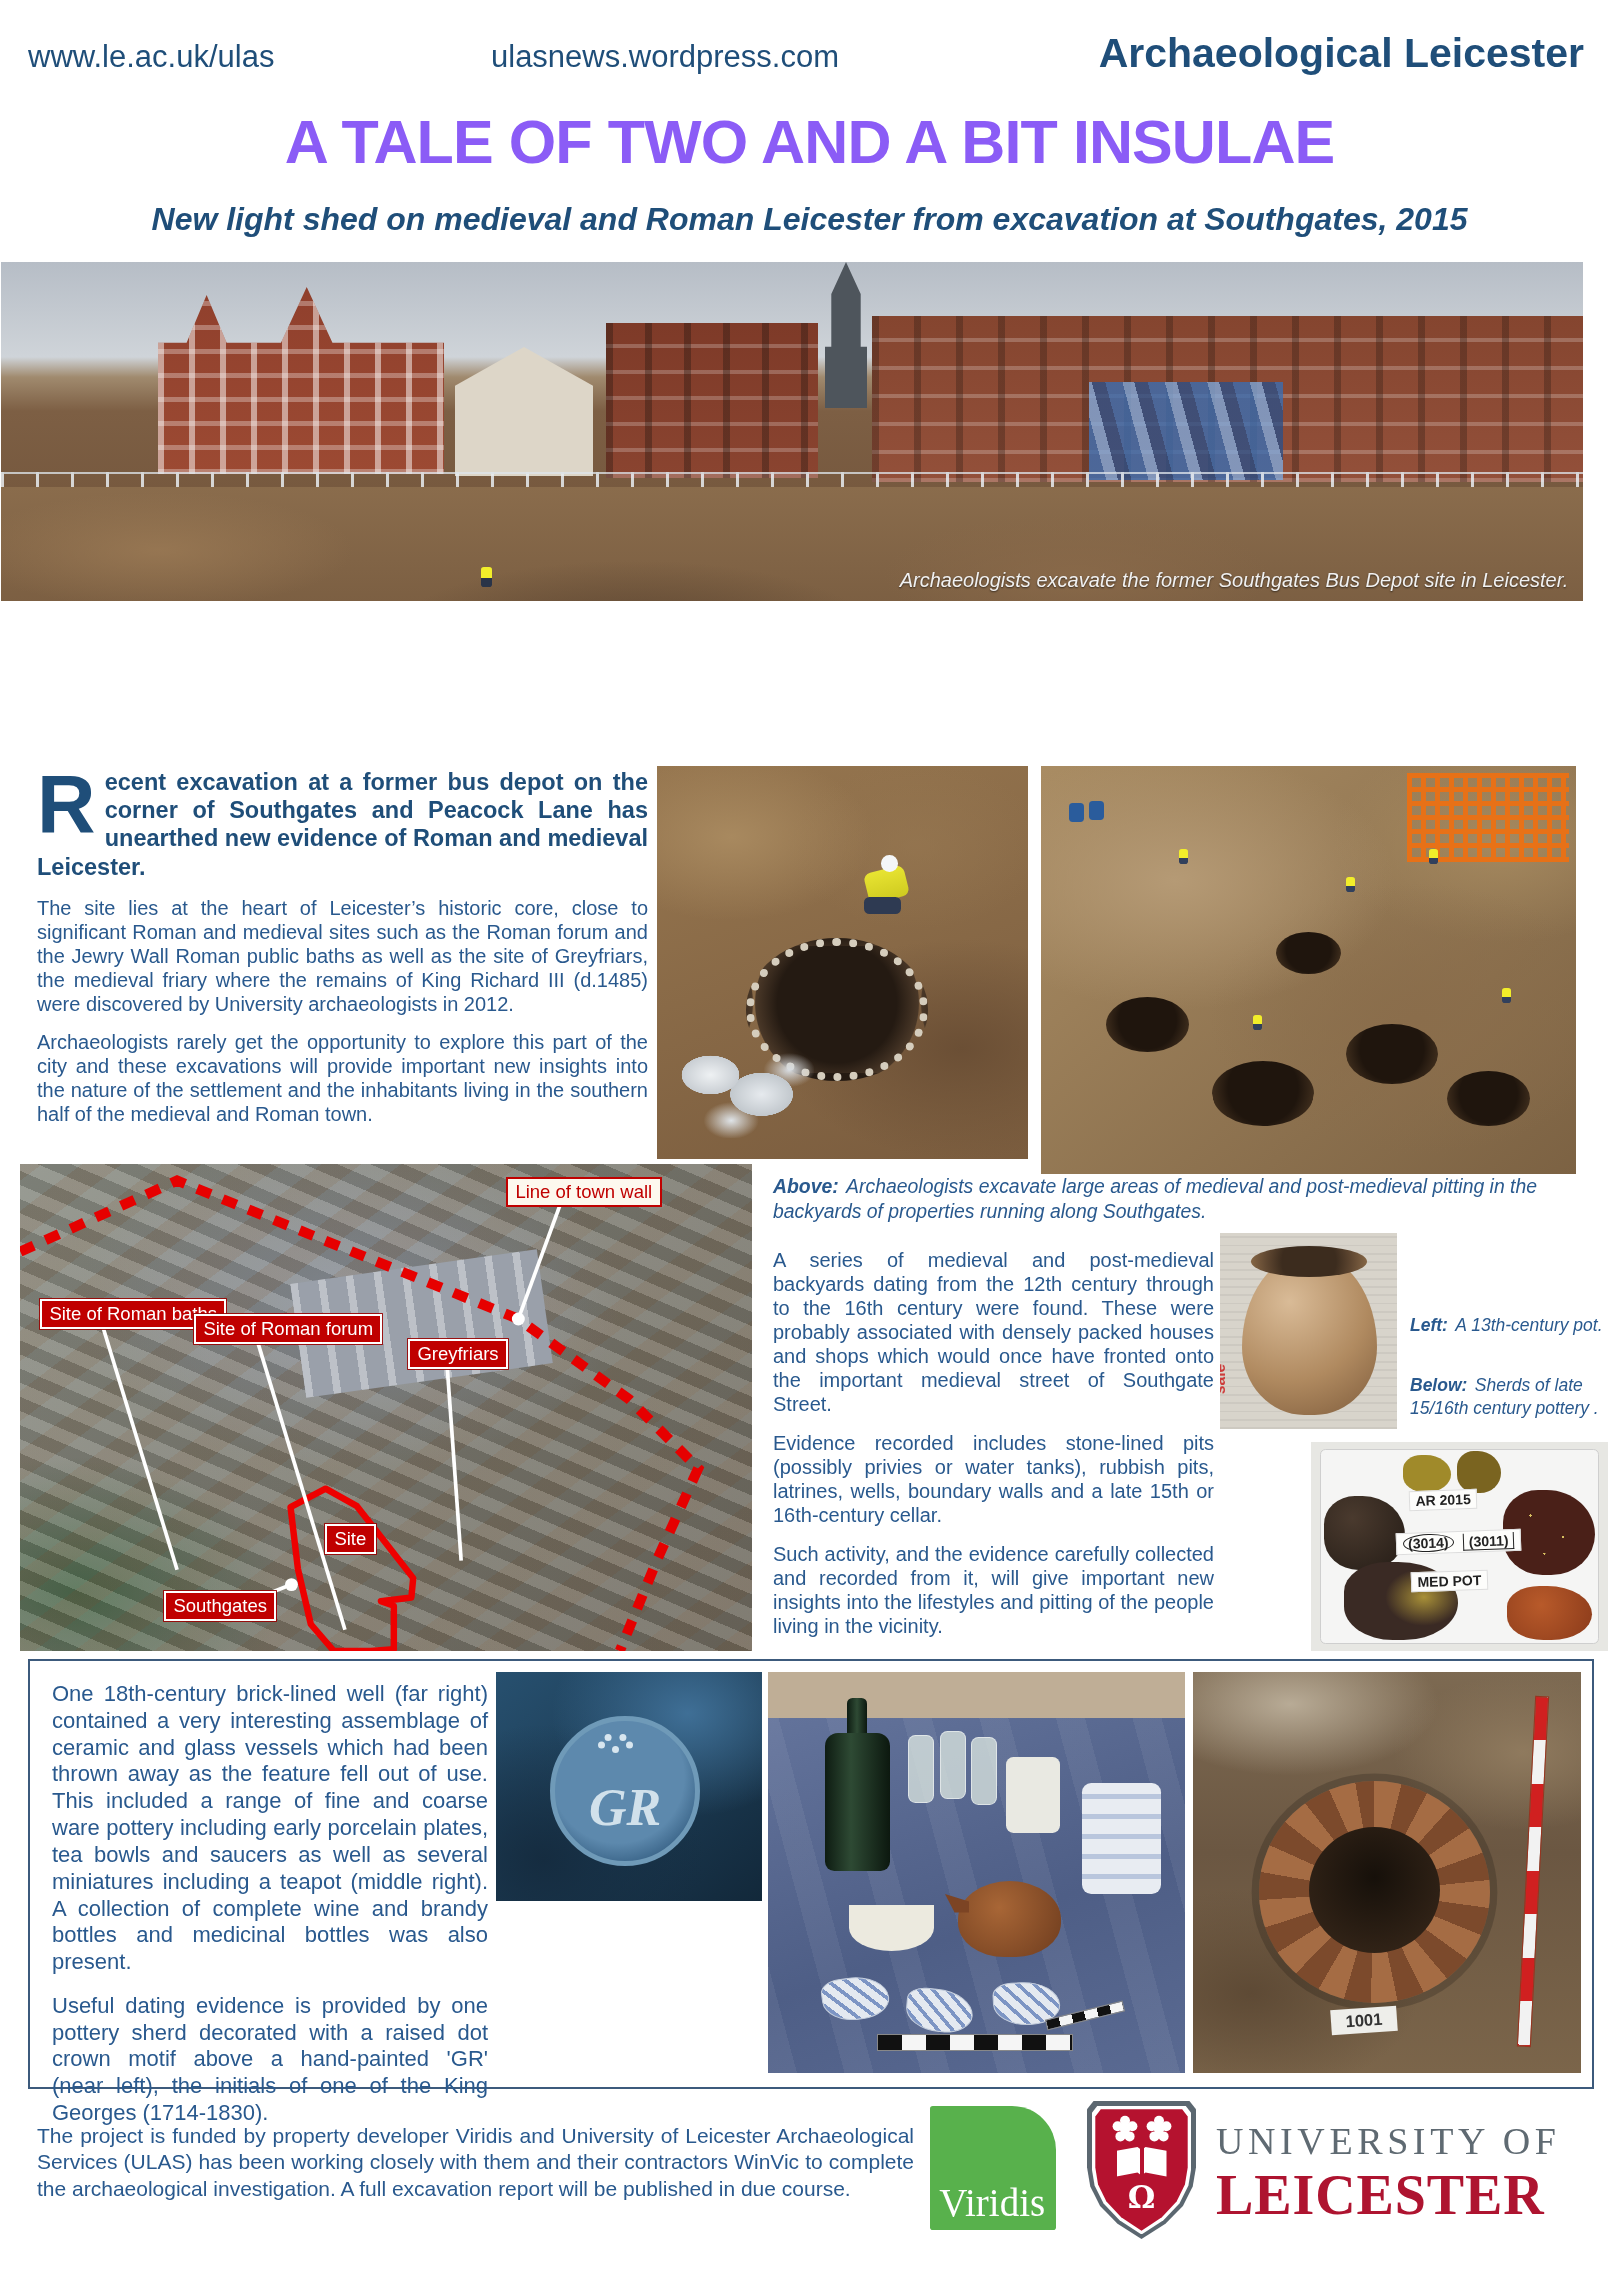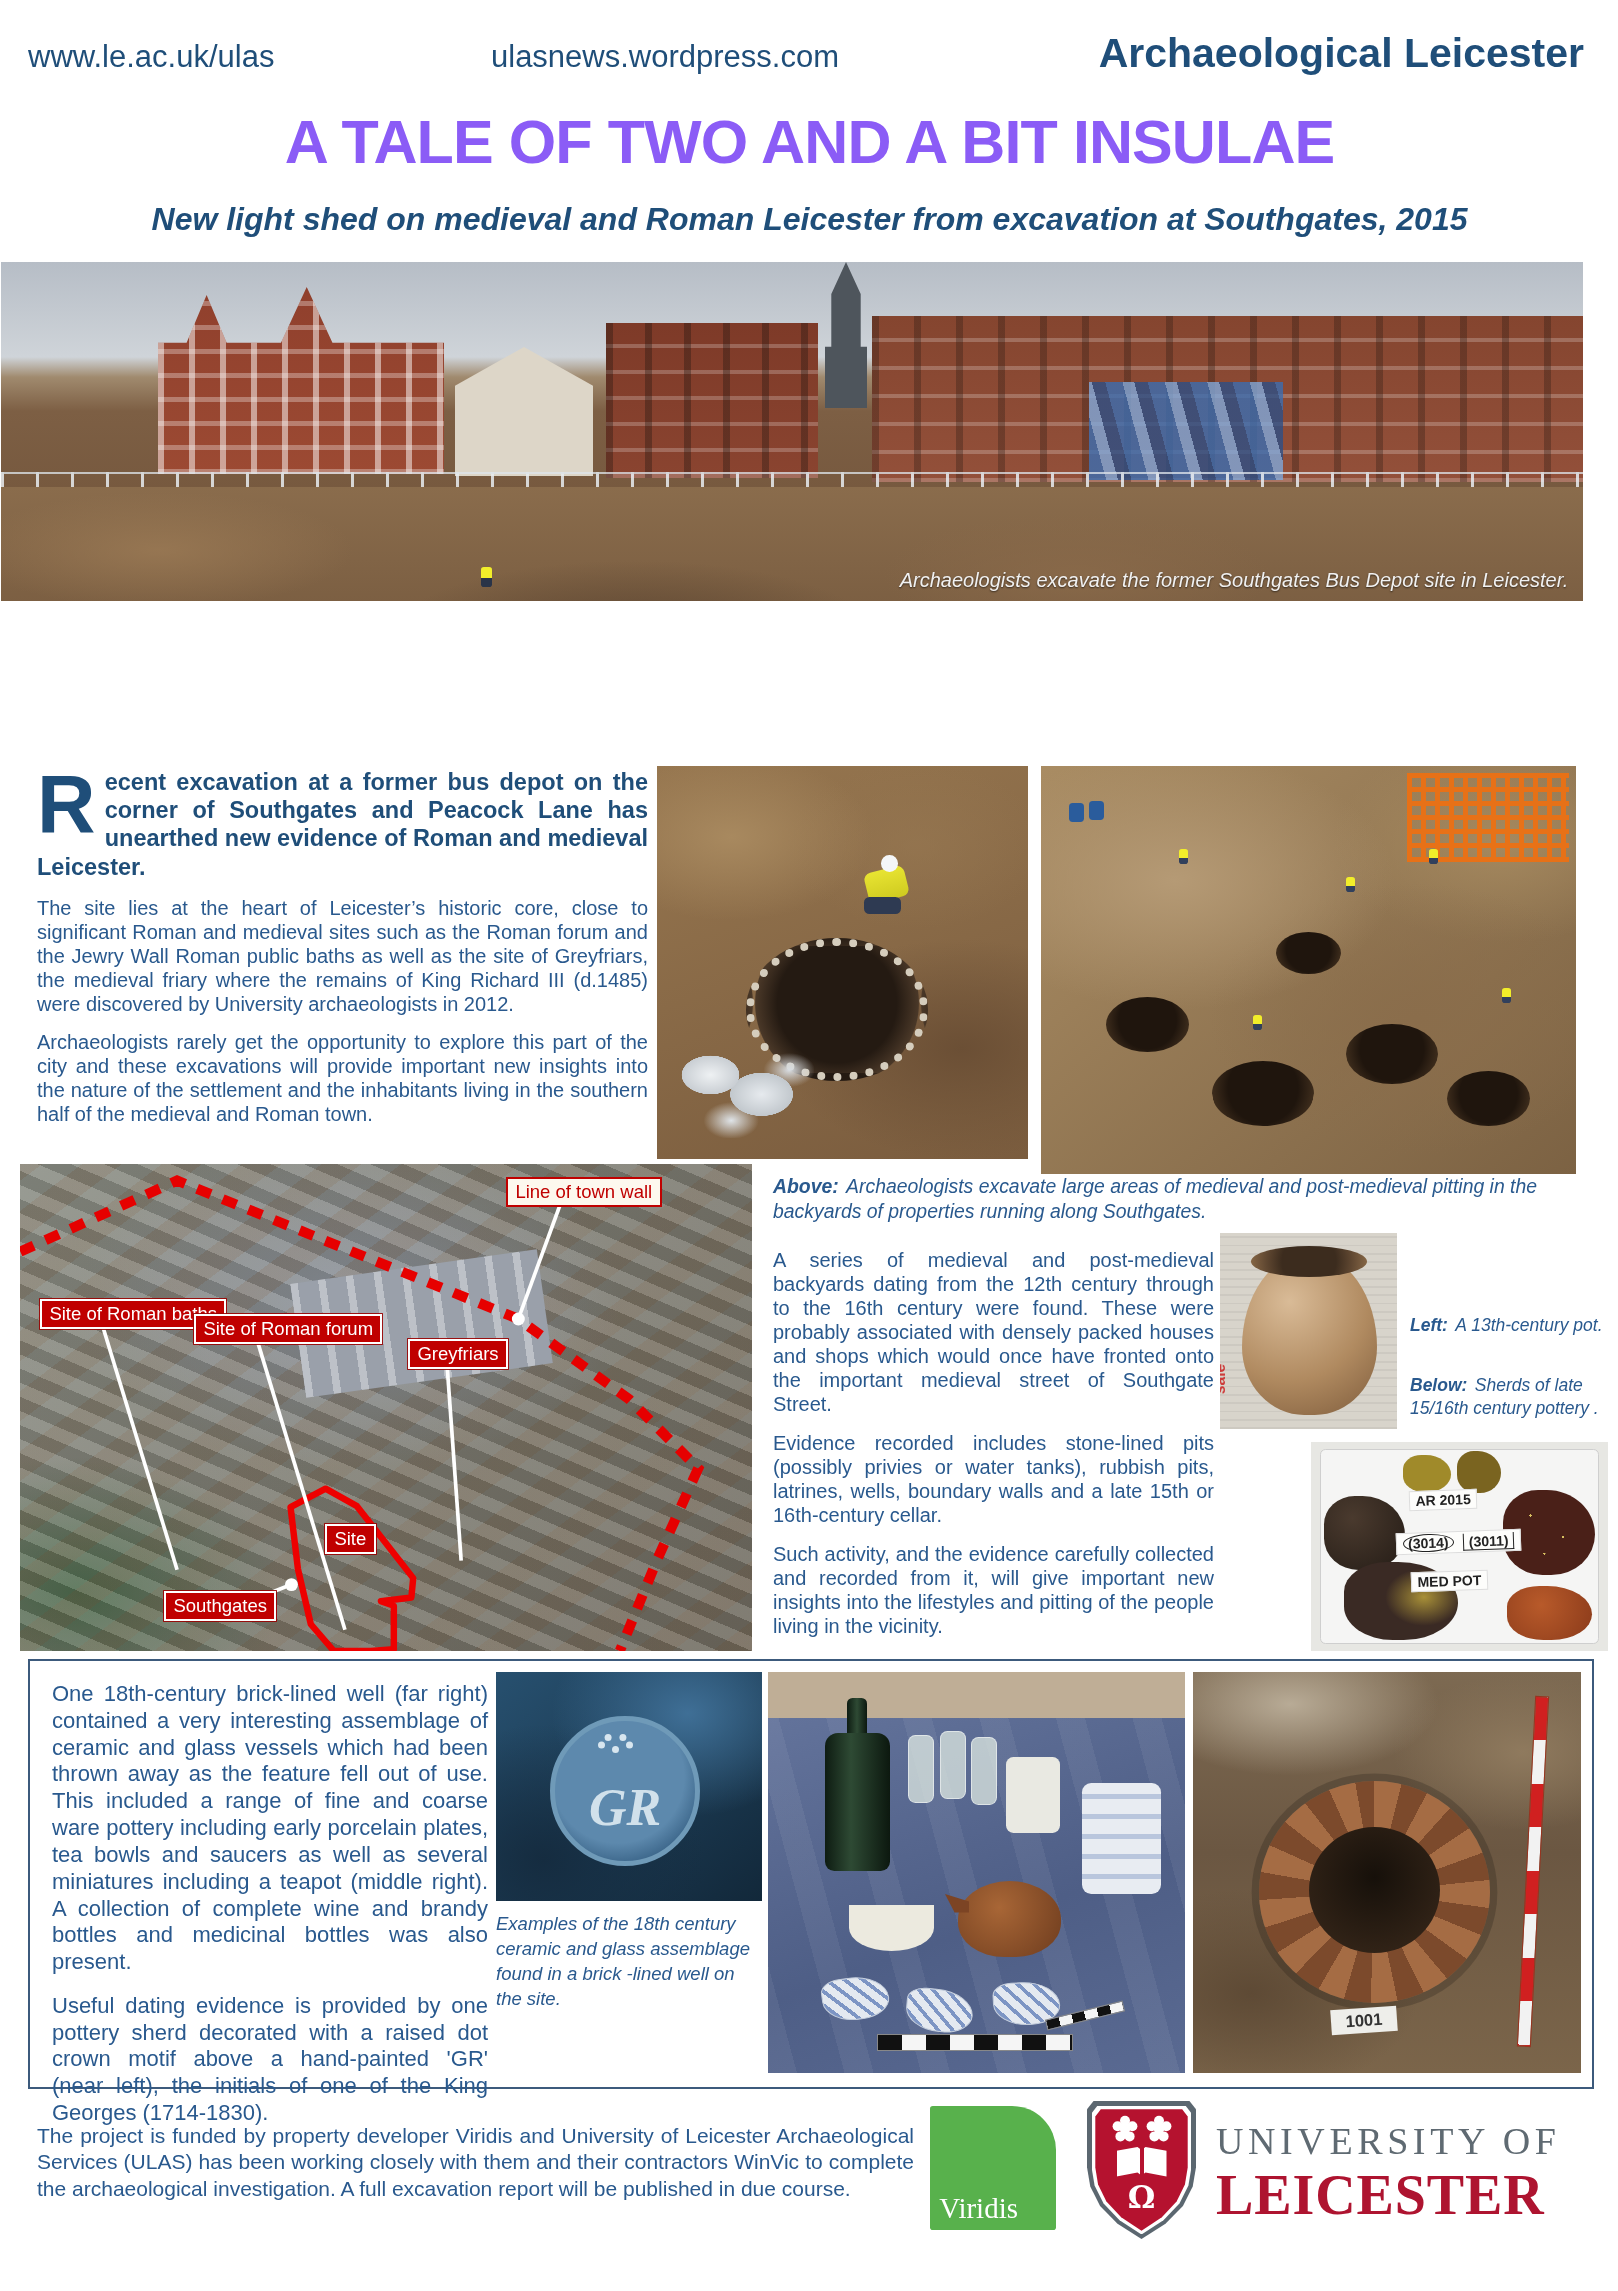--- a/index.html
+++ b/index.html
@@ -183,21 +183,21 @@
   .pole{position:absolute;right:41px;top:24px;width:12px;height:349px;transform:rotate(3deg);
     background:repeating-linear-gradient(180deg,#d02020 0 43px,#f2f2f2 43px 87px);border:0.9px solid #99331f;}
   .ctxlabel{position:absolute;left:138px;top:336px;width:66px;height:25px;background:#eeeeea;
     color:#333;font-weight:bold;font-size:16.6px;text-align:center;line-height:25px;transform:rotate(-4deg);}
   
   .fundtxt{position:absolute;left:37px;top:2123px;width:877px;color:#29598e;font-size:21px;
     line-height:1.25;text-align:justify;}
   .viridis{position:absolute;left:930px;top:2106px;width:126px;height:124px;background:#58b14c;
     border-radius:2.8px 44px 2.8px 2.8px;}
   .viridis span{position:absolute;left:9.2px;bottom:5.5px;color:#fff;font-family:"Liberation Serif",serif;
-    font-size:29px;}
+    font-size:39px;}
   .shield{position:absolute;left:1087px;top:2101px;width:109px;height:138px;background:#5b6770;
     clip-path:polygon(0 6%,6% 0,94% 0,100% 6%,100% 48%,97% 62%,88% 76%,72% 89%,50% 100%,28% 89%,12% 76%,3% 62%,0 48%);}
   .shield .wgap{position:absolute;left:4.6px;top:4.6px;right:4.6px;bottom:4.6px;background:#fff;
     clip-path:polygon(0 6%,6% 0,94% 0,100% 6%,100% 48%,97% 62%,88% 76%,72% 89%,50% 100%,28% 89%,12% 76%,3% 62%,0 48%);}
   .shield .red{position:absolute;left:8.3px;top:8.3px;right:8.3px;bottom:8.3px;background:#b5122f;
     clip-path:polygon(0 6%,6% 0,94% 0,100% 6%,100% 48%,97% 62%,88% 76%,72% 89%,50% 100%,28% 89%,12% 76%,3% 62%,0 48%);
     display:flex;flex-direction:column;align-items:center;}
   .flowrow{display:flex;gap:24px;margin-top:14.8px;}
   .flower{position:relative;width:10px;height:10px;background:#fff;border-radius:50%;}
   .flower::before{content:"";position:absolute;left:0;top:0;width:10px;height:10px;border-radius:50%;
@@ -327,21 +327,20 @@
     <div class="box3txt">
       <p>One 18th-century brick-lined well (far right) contained a very interesting assemblage of ceramic and glass vessels which had been thrown away as the feature fell out of use.  This included a range of fine and coarse ware pottery including early porcelain plates, tea bowls and saucers as well as several miniatures including a teapot (middle right). A collection of complete wine and brandy bottles and medicinal bottles was also present.</p>
       <p>Useful dating evidence is provided by one pottery sherd decorated with a raised dot crown motif above a hand-painted 'GR' (near left), the initials of one of the King Georges (1714-1830).</p>
     </div>
     <div class="grphoto">
       <div class="grplate">
         <span class="grmark">GR</span>
       </div>
       <div class="grcrown"></div>
     </div>
-    <div class="grcap">Examples of the 18th century ceramic and glass assemblage found in a brick -lined well on the site.</div>
     <div class="assem">
       <div class="table"></div>
       <div class="bottleneck"></div>
       <div class="bottle"></div>
       <div class="vial" style="left:140px;top:63px;"></div>
       <div class="vial" style="left:172px;top:59px;"></div>
       <div class="vial" style="left:203px;top:65px;"></div>
       <div class="whitejar"></div>
       <div class="platestack"></div>
       <div class="bowl"></div>

